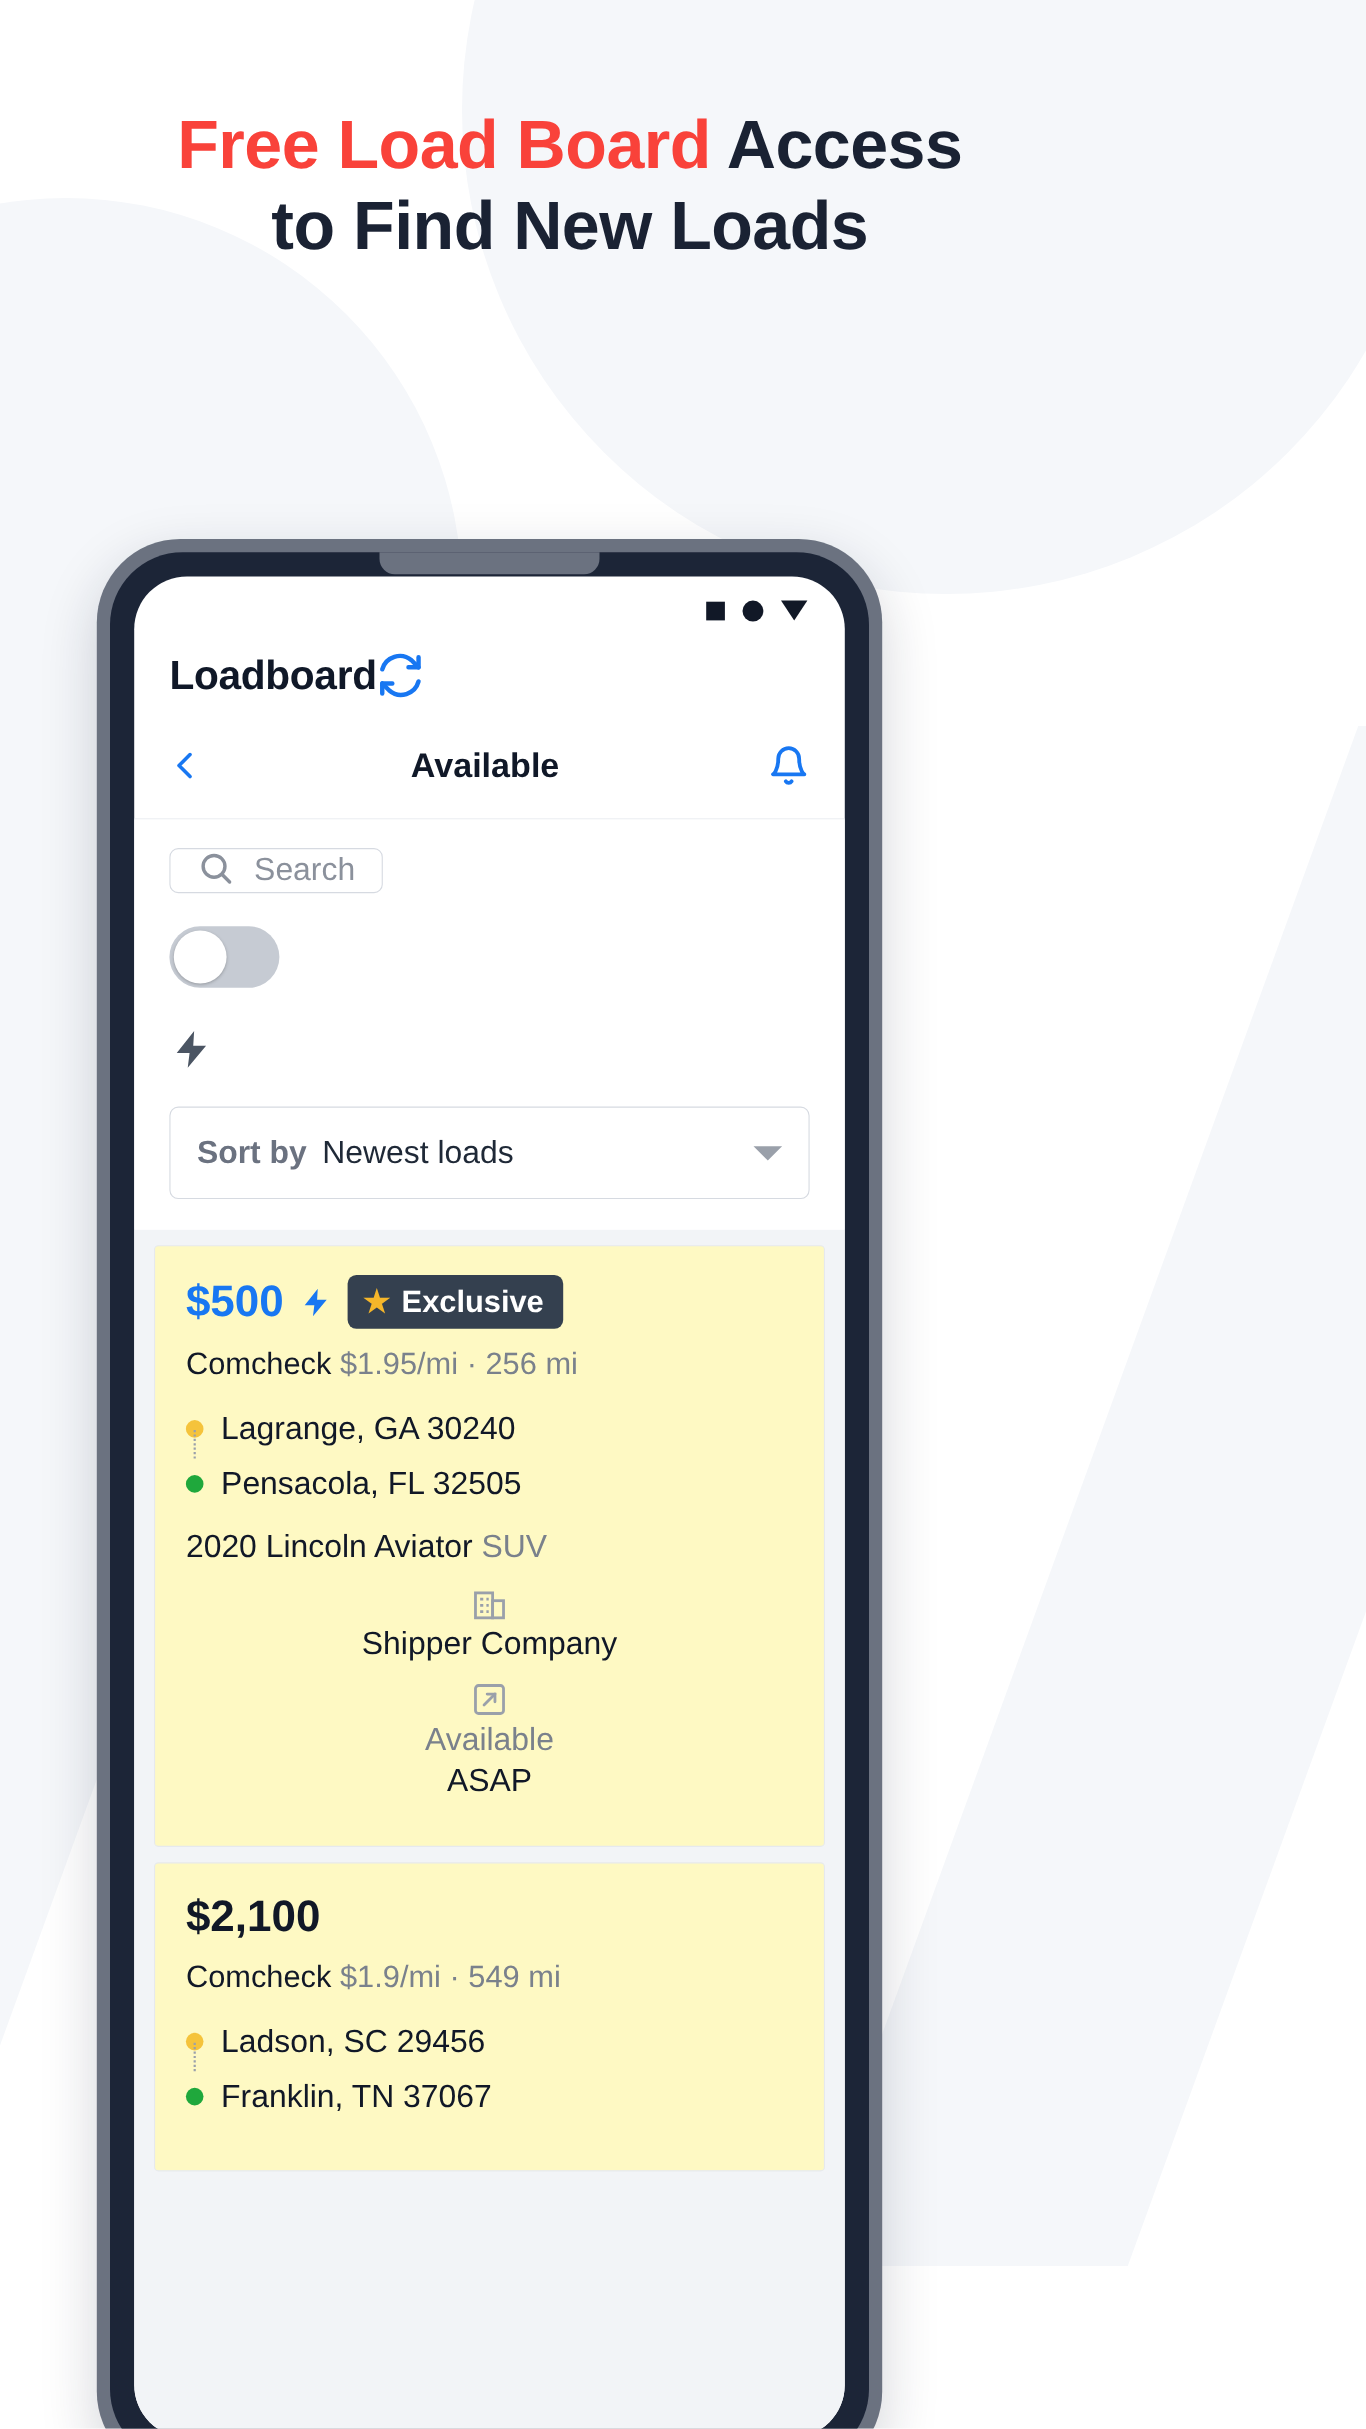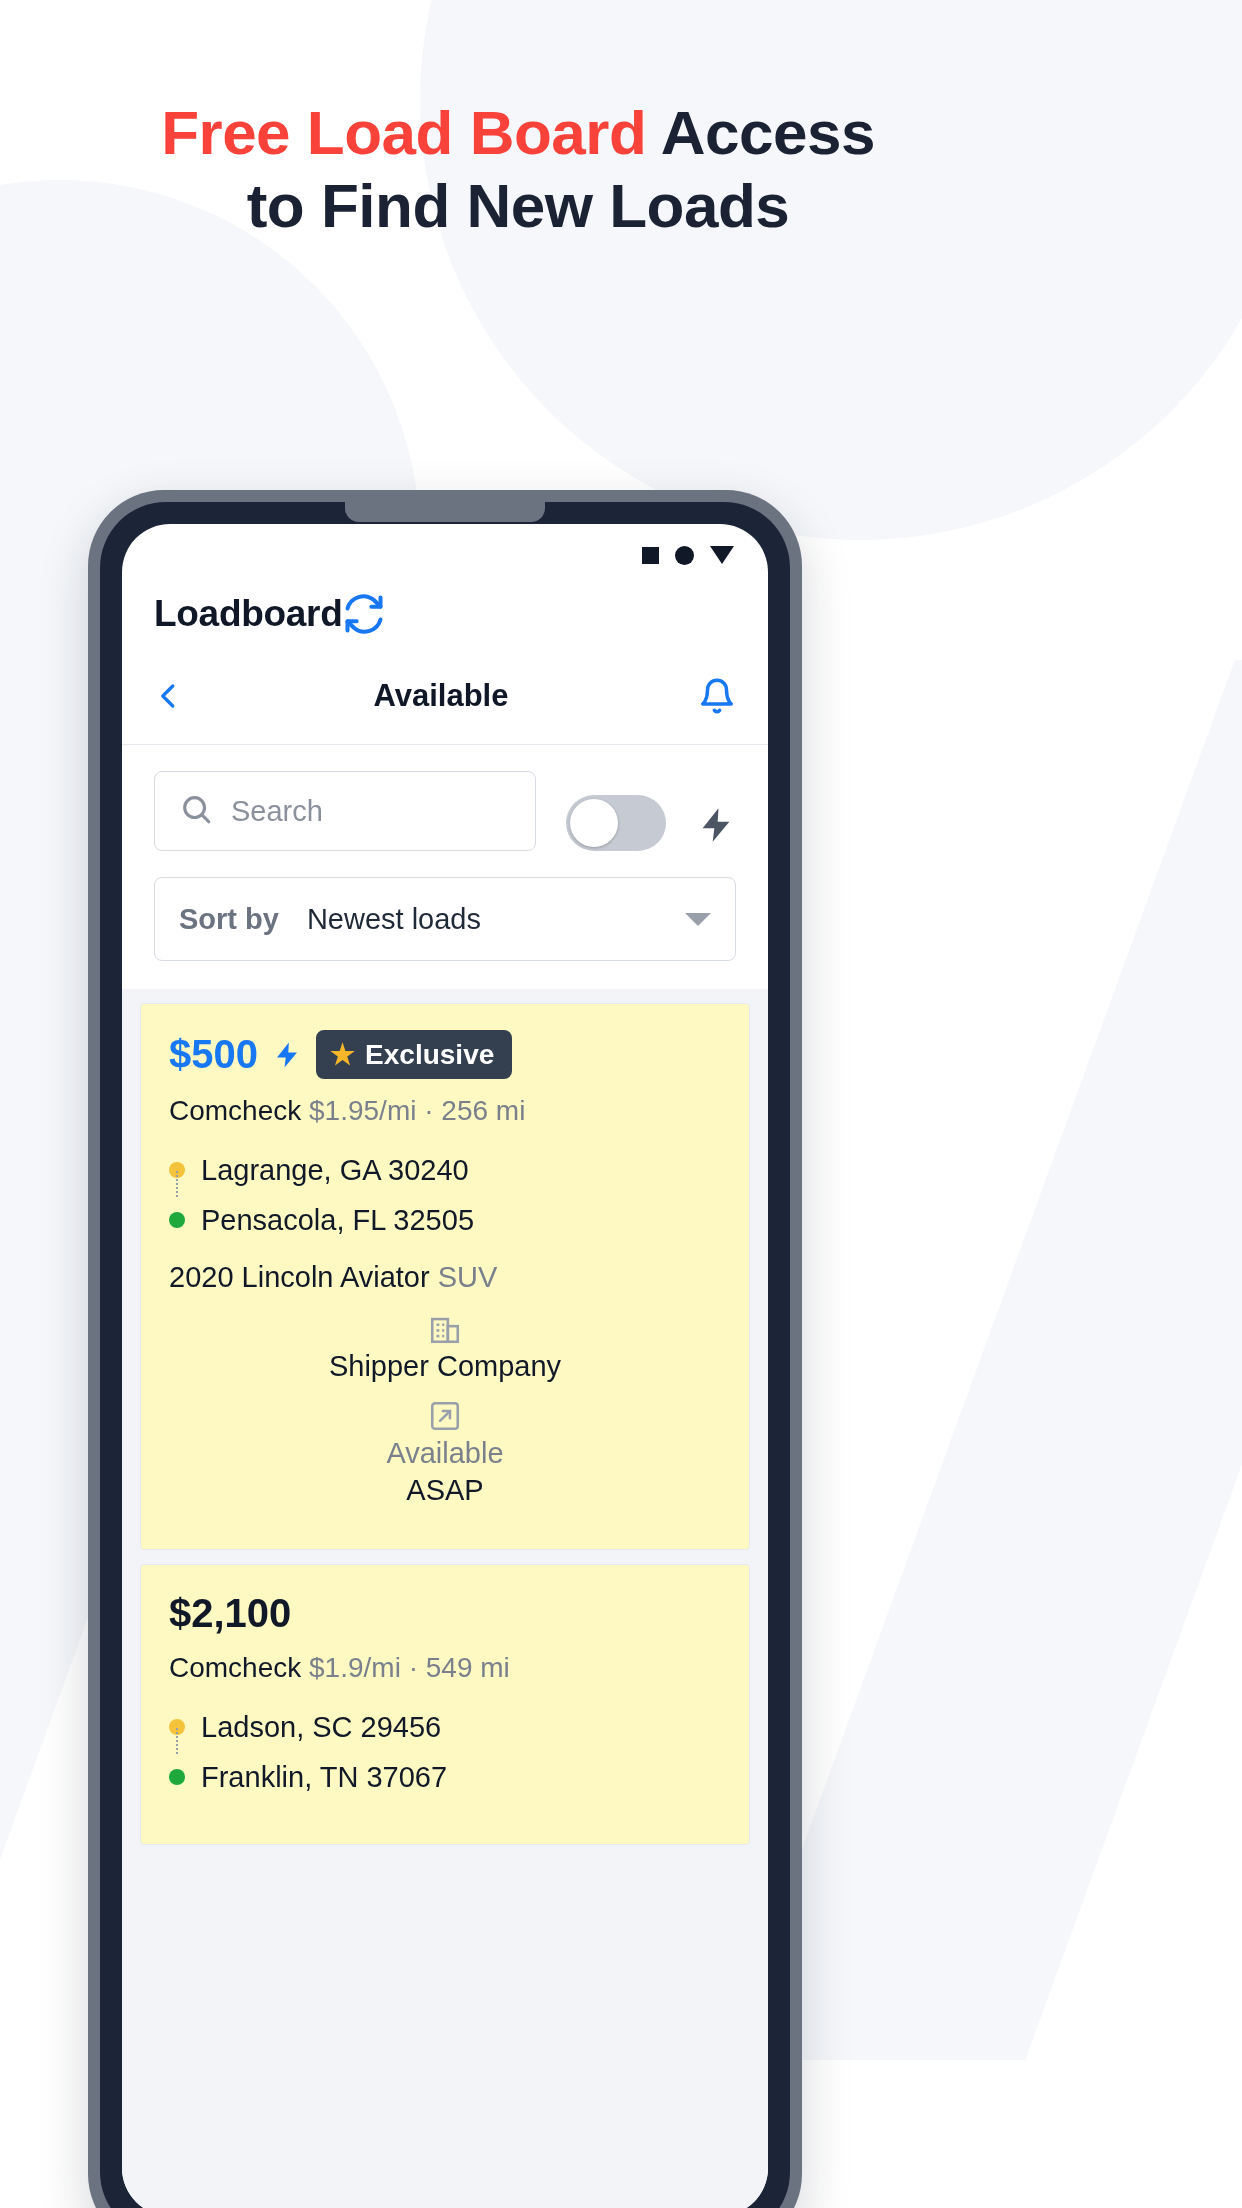--- a/index.html
+++ b/index.html
@@ -127,22 +127,23 @@
     font-size: 31px;
     font-weight: bold;
     color: #101828;
   }
   .bell-icon { width: 38px; height: 44px; }
 
   
   .filters { padding: 26px 32px 28px 32px; background: #fff; }
   .filter-row-1 {
     display: flex;
-    align-items: flex-end;
+    align-items: flex-start;
     gap: 30px;
+    flex-direction: column;
   }
   .search-box {
     flex: 1;
     height: 80px;
     border: 1px solid #d6dae1;
     border-radius: 8px;
     display: flex;
     align-items: center;
     padding: 0 24px;
     gap: 18px;
@@ -169,21 +170,21 @@
   .bolt-gray { width: 40px; height: 52px; flex-shrink: 0; }
 
   .sort-box {
     margin-top: 26px;
     height: 84px;
     border: 1px solid #d6dae1;
     border-radius: 8px;
     display: flex;
     align-items: center;
     padding: 0 24px;
-    gap: 28px;
+    gap: 14px;
   }
   .sort-label {
     font-size: 29px;
     font-weight: bold;
     color: #6b7280;
   }
   .sort-value {
     font-size: 29px;
     color: #1f2937;
     flex: 1;

